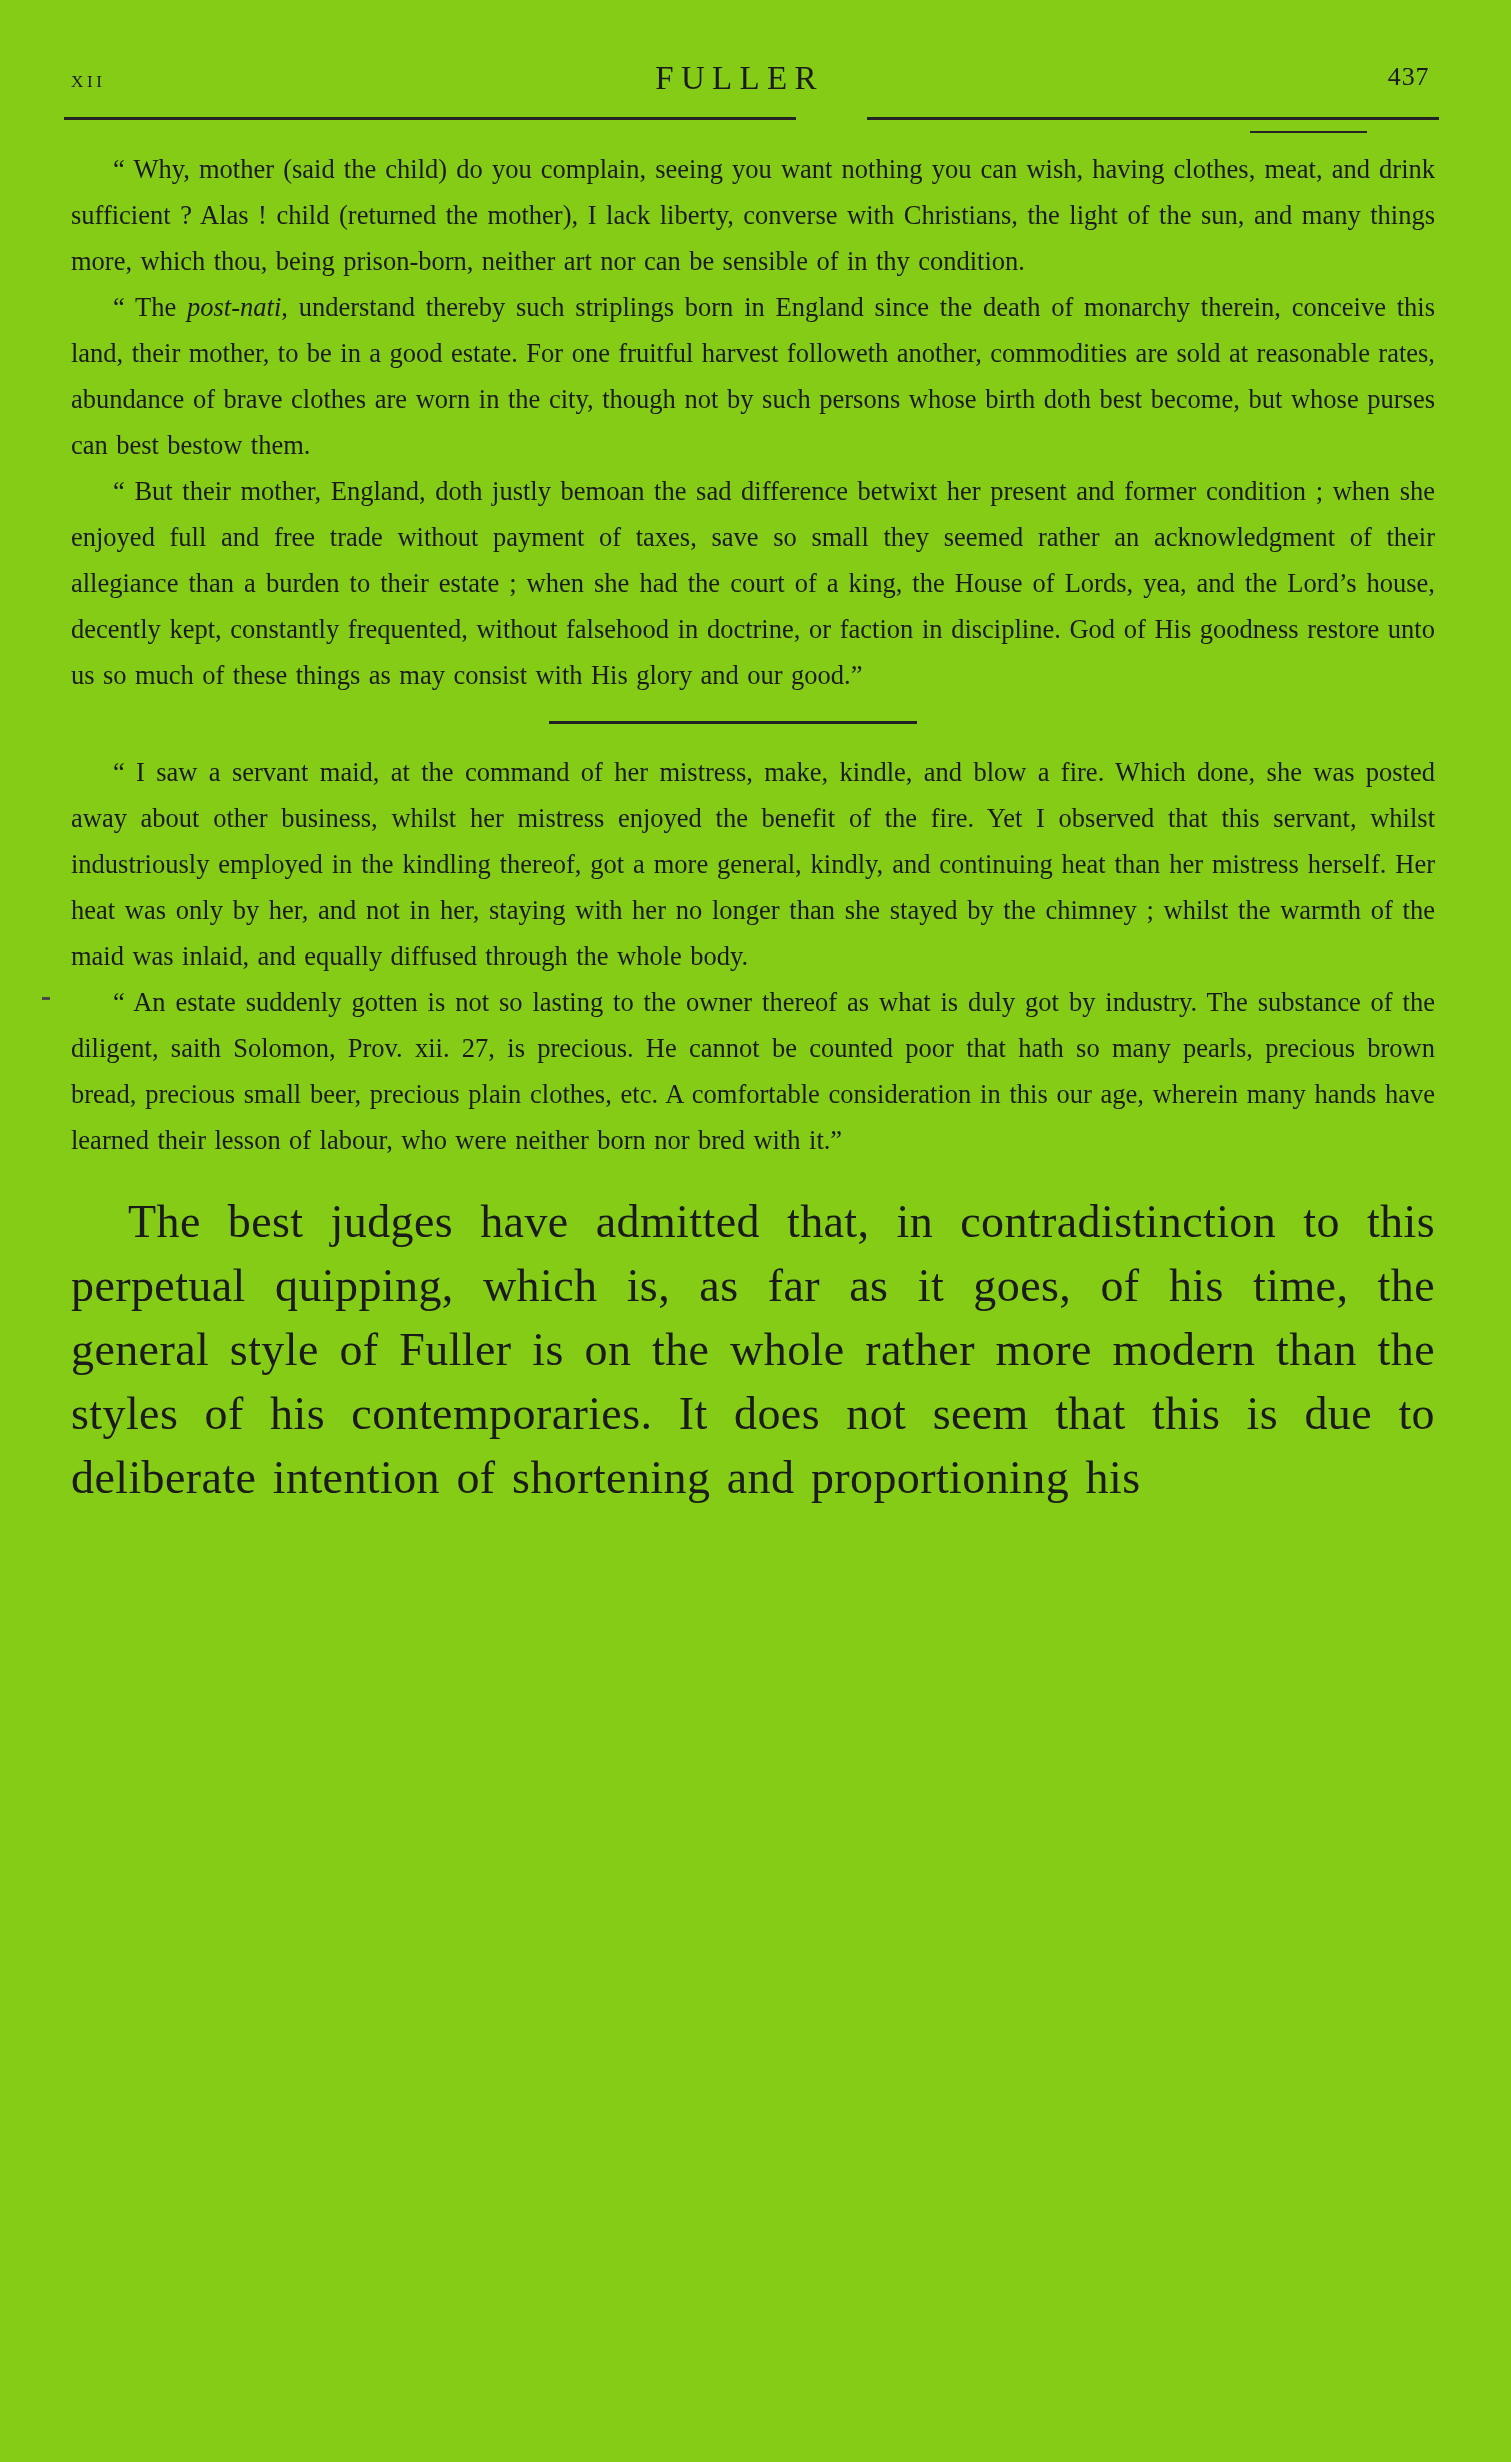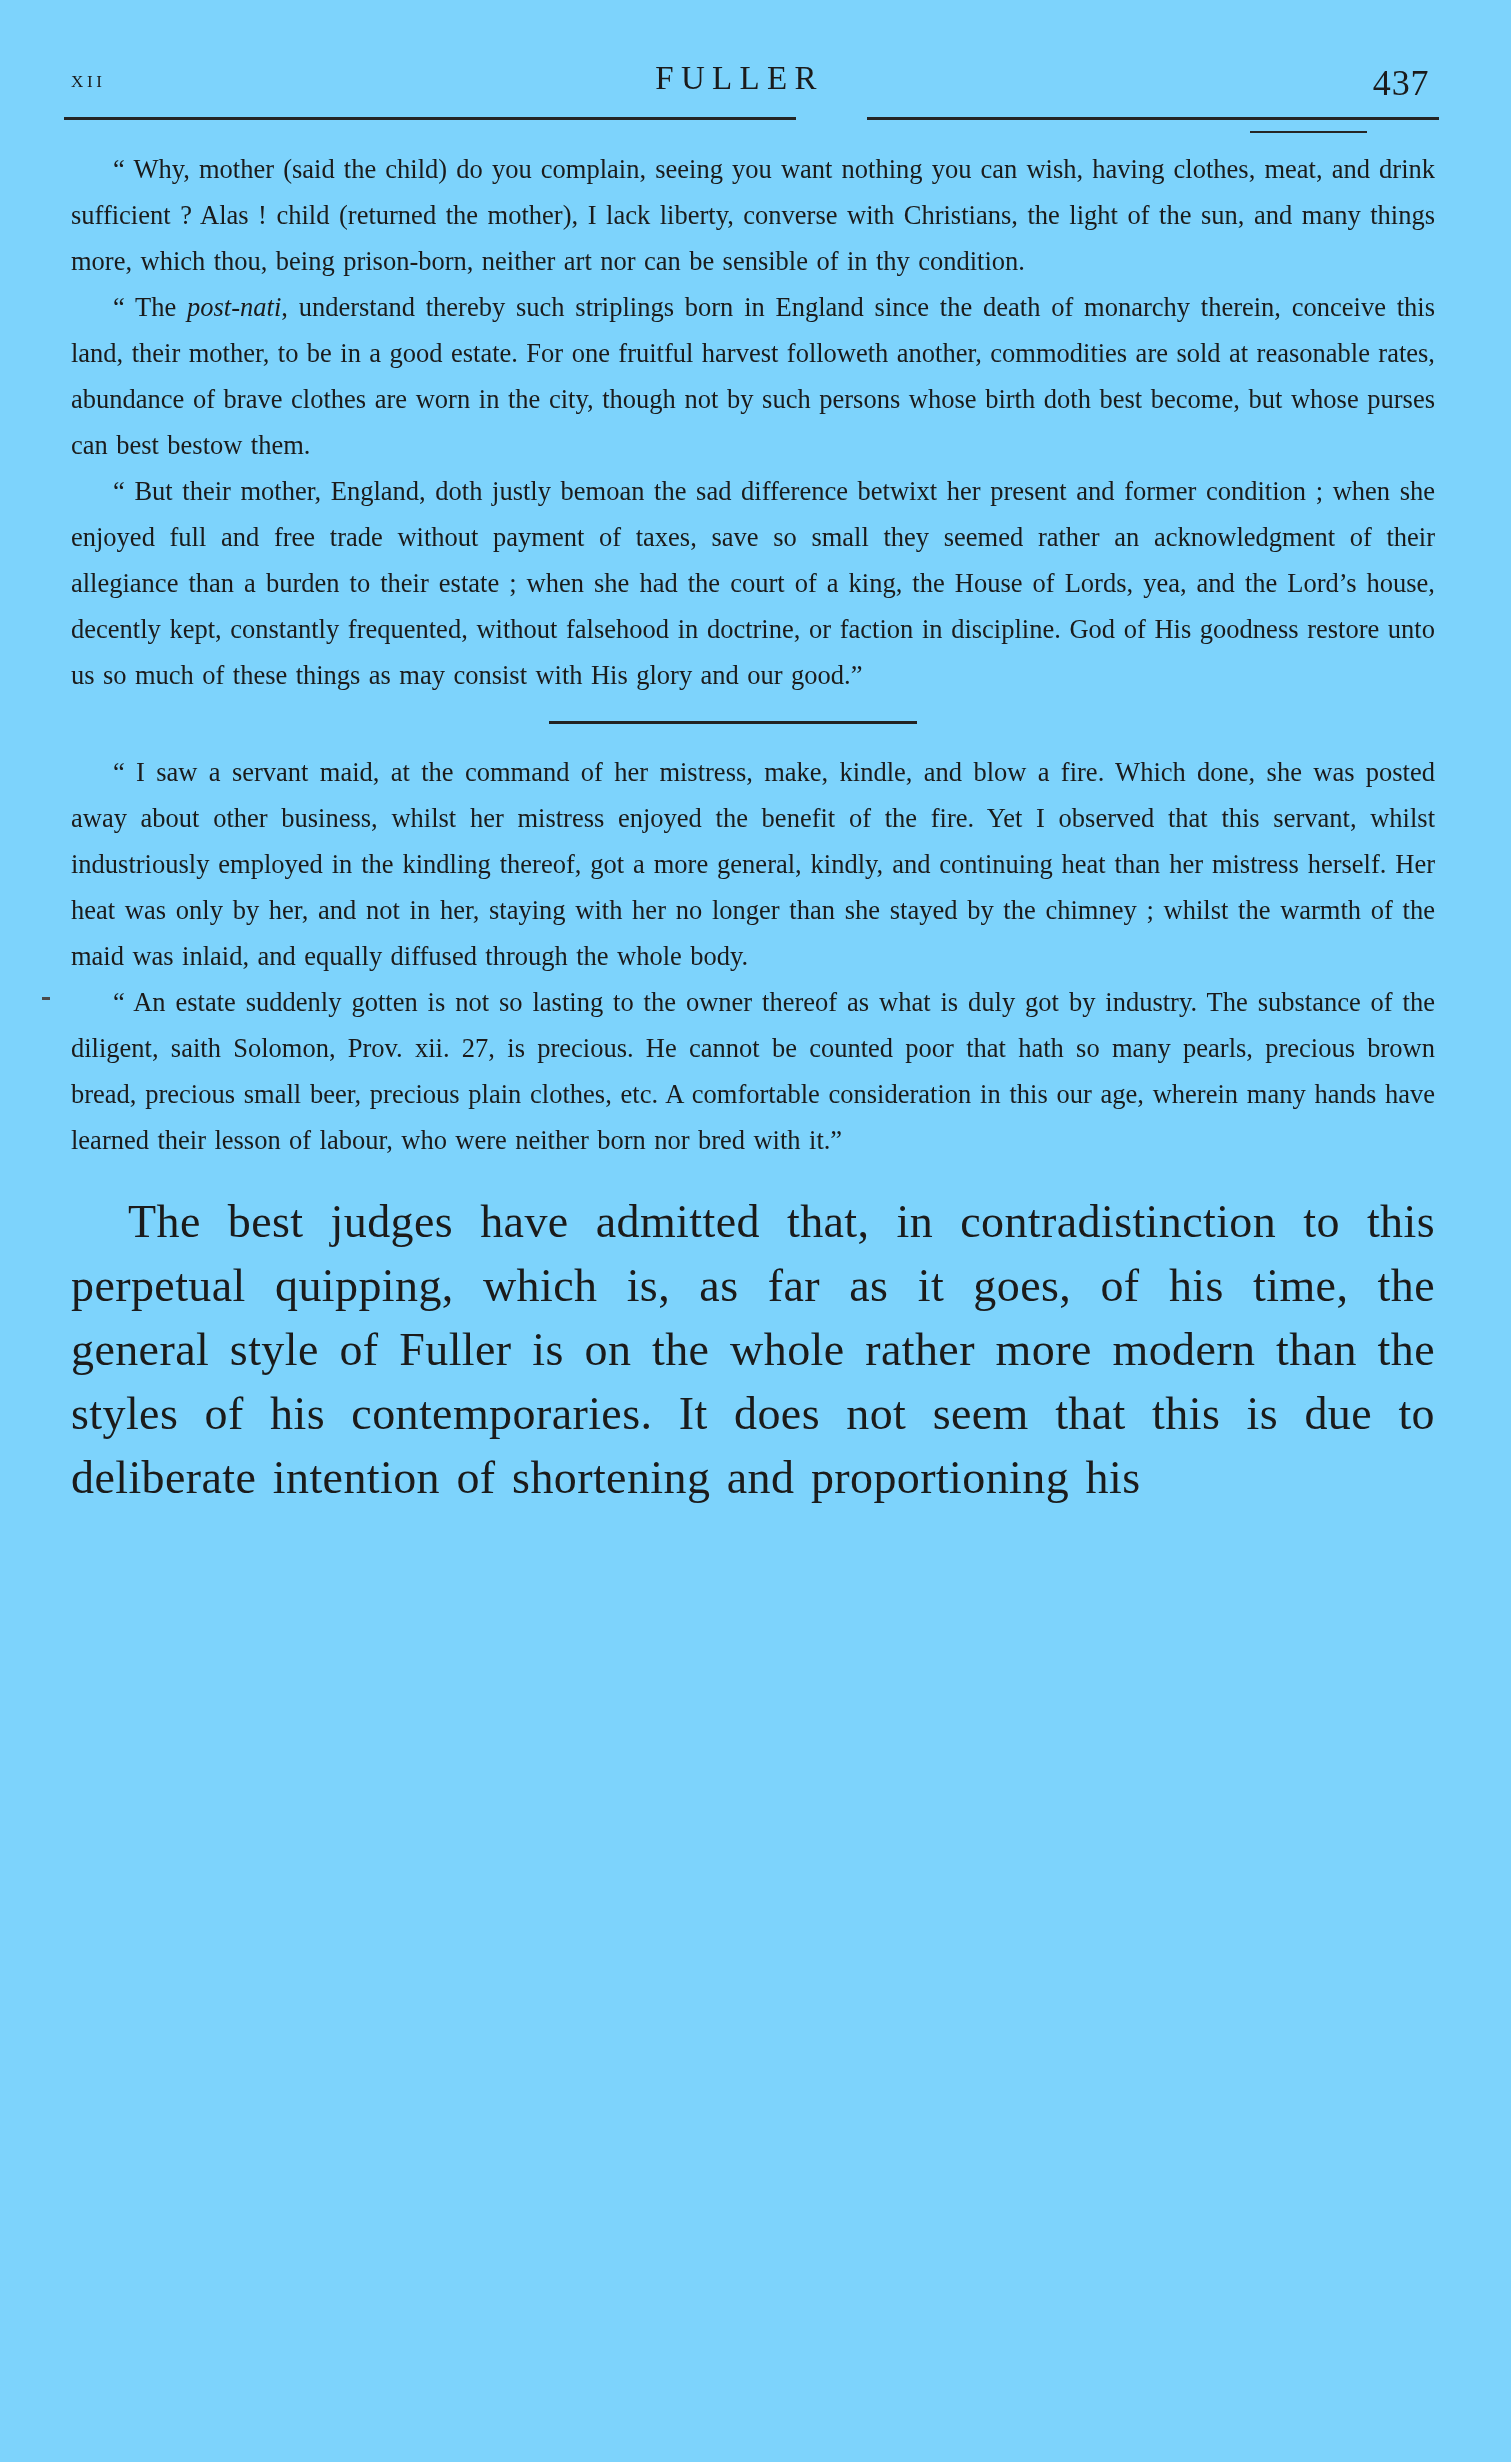--- a/index.html
+++ b/index.html
@@ -5,21 +5,21 @@
   html, body {
     margin: 0;
     padding: 0;
     background: #ffffff;
   }
   .page {
     position: relative;
     width: 1512px;
     height: 2462px;
     box-sizing: border-box;
-    background: #7dd3fc;
+    background: #84cc16;
     color: #1b1b1b;
     font-family: "Liberation Serif", "DejaVu Serif", serif;
     padding: 53px 77px 0 71px;
     overflow: hidden;
   }
   
   .running-head {
     position: relative;
     height: 53px;
   }
@@ -37,21 +37,21 @@
     left: 50%;
     transform: translateX(-58%);
     top: 7px;
     font-size: 33px;
     letter-spacing: 7.3px;
   }
   .head-right {
     position: absolute;
     right: 5.5px;
     top: 9.2px;
-    font-size: 36px;
+    font-size: 26px;
     letter-spacing: 0.9px;
   }
   
   .rule-seg {
     position: absolute;
     background: #252525;
   }
   .rule-left  { left: 64px;  top: 117px; width: 732px;  height: 2.7px; }
   .rule-right { left: 867px; top: 117px; right: 73px;   height: 2.7px; }
   .rule-under { left: 1250px; top: 131px; width: 117px; height: 1.8px; }

